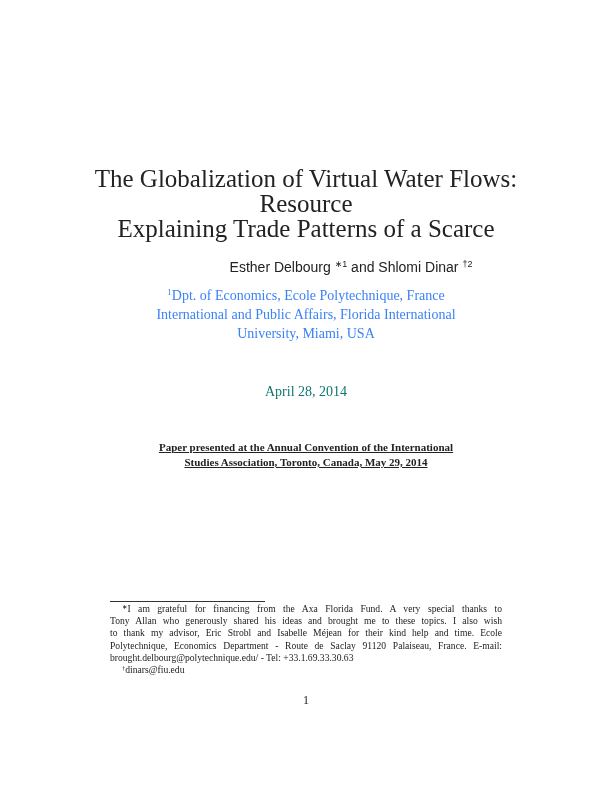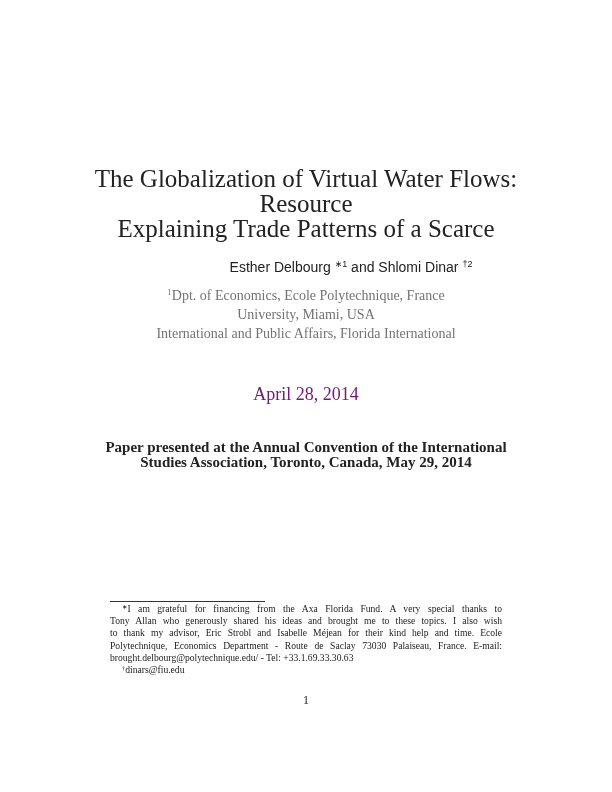--- a/index.html
+++ b/index.html
@@ -4,24 +4,24 @@
 <style>
   html, body { margin: 0; padding: 0; background: #ffffff; }
   body { width: 612px; height: 792px; position: relative; overflow: hidden;
          font-family: "DejaVu Serif", "Liberation Serif", serif; color: #1a1a1a; }
   .page { position: absolute; left: 0; top: 0; width: 612px; height: 792px; }
   .center { position: absolute; left: 0; width: 612px; text-align: center; }
   .title { top: 166px; font-family: Liberation Serif, serif; font-size: 25px; line-height: 25px; color: #222; }
   .title div { white-space: nowrap; }
   .authors { top: 258px; font-family: Liberation Sans, sans-serif; font-size: 14px; line-height: 18px; color: #222; padding-left: 45px; }
   .authors sup, .affil sup, .fn sup { font-size: 9px; vertical-align: 5px; line-height: 0; }
-  .affil { top: 286px; font-family: "Liberation Serif", serif; font-size: 14px; line-height: 19px; color: #737373; }
+  .affil { top: 286px; font-family: "Liberation Serif", serif; font-size: 14px; line-height: 19px; color: #3b82f6; }
   .affil div { white-space: nowrap; }
-  .date { top: 384px; font-family: "Liberation Serif", serif; font-size: 18px; color: #701a75; }
-  .note { top: 440px; font-family: "Liberation Serif", serif; font-weight: bold; font-size: 15px; line-height: 15px; color: #222; }
+  .date { top: 384px; font-family: "Liberation Serif", serif; font-size: 14px; color: #0f766e; }
+  .note { top: 440px; font-family: "Liberation Serif", serif; font-weight: bold; font-size: 11px; line-height: 15px; color: #222; text-decoration: underline; }
   .note div { white-space: nowrap; }
   .fnrule { position: absolute; left: 110px; top: 601px; width: 155px; height: 0; border-top: 0.8px solid #333; }
   .footnotes { position: absolute; left: 110px; top: 603px; width: 392px;
                font-family: "Liberation Serif", serif; font-size: 9.6px; line-height: 12.2px; color: #222; text-align: justify; }
   .footnotes .line { white-space: nowrap; display: block; text-align-last: justify; }
   .footnotes .line.last { text-align-last: left; }
   .footnotes .indent { padding-left: 12px; }
   .fn sup { font-size: 6.5px; vertical-align: 3px; }
   .pagenum { top: 693px; font-family: "Liberation Serif", serif; font-size: 12px; color: #222; }
 </style>
@@ -41,36 +41,36 @@
     <sup>∗1</sup>
     <span>and</span>
     <span>Shlomi Dinar</span>
     <sup>†2</sup>
   </div>
 
   <div class="center affil">
     <div>
       <sup>1</sup><span>Dpt. of Economics, Ecole Polytechnique, France</span>
     </div>
+    <div>International and Public Affairs, Florida International</div>
     <div>University, Miami, USA</div>
-    <div>International and Public Affairs, Florida International</div>
   </div>
 
   <div class="center date">April 28, 2014</div>
 
   <div class="center note">
     <div>Paper presented at the Annual Convention of the International</div>
     <div>Studies Association, Toronto, Canada, May 29, 2014</div>
   </div>
 
   <div class="fnrule"></div>
 
   <div class="footnotes fn">
     <span class="line indent"><sup>∗</sup><span>I am grateful for financing from the Axa Florida Fund. A very special thanks to</span></span>
     <span class="line">Tony Allan who generously shared his ideas and brought me to these topics. I also wish</span>
     <span class="line">to thank my advisor, Eric Strobl and Isabelle Méjean for their kind help and time. Ecole</span>
-    <span class="line">Polytechnique, Economics Department - Route de Saclay 73030 Palaiseau, France. E-mail:</span>
+    <span class="line">Polytechnique, Economics Department - Route de Saclay 91120 Palaiseau, France. E-mail:</span>
     <span class="line last">brought.delbourg@polytechnique.edu/ - Tel: +33.1.69.33.30.63</span>
     <span class="line last indent"><sup>†</sup><span>dinars@fiu.edu</span></span>
   </div>
 
   <div class="center pagenum">1</div>
 </div>
 
 </body></html>

